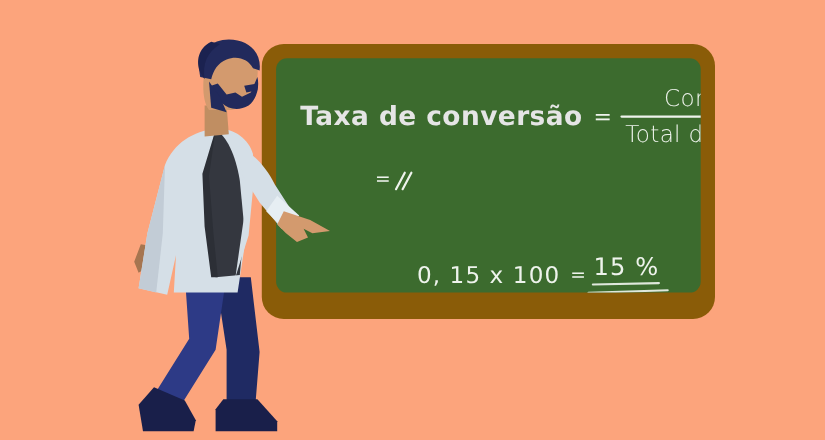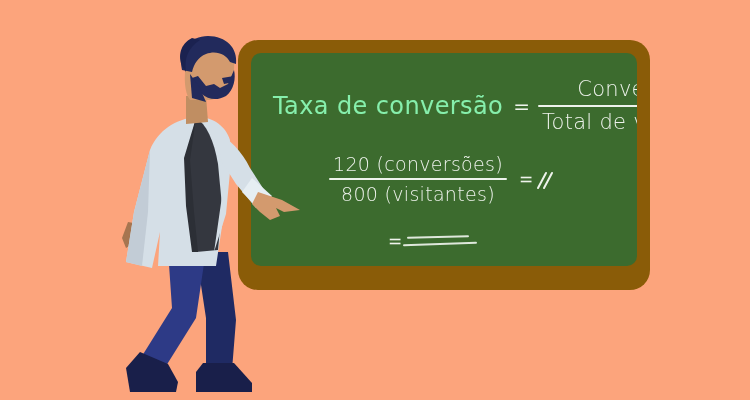--- a/index.html
+++ b/index.html
@@ -46,22 +46,22 @@
   #eq-line1 {
     position: absolute;
     left: 22px;
     top: 18px;
     display: flex;
     align-items: center;
     height: 70px;
   }
   #eq-label {
     font-size: 24px;
-    color: #86efac;
-    font-weight: 400;
+    color: #e5e5e5;
+    font-weight: 700;
     letter-spacing: 0.4px;
     white-space: nowrap;
   }
   #eq-equals1 {
     font-size: 20px;
     color: #eef3ec;
     margin: 0 8px 0 10px;
   }
   .frac {
     display: inline-flex;
@@ -189,35 +189,32 @@
         <span id="eq-label">Taxa de conversão</span>
         <span id="eq-equals1">=</span>
         <span class="frac">
           <span class="frac-num">Conversões</span>
           <span class="frac-bar"></span>
           <span class="frac-den">Total de visitantes</span>
         </span>
       </div>
 
       <div id="eq-line2">
-        <span class="frac">
-          <span class="frac-num">120 (conversões)</span>
-          <span class="frac-bar"></span>
-          <span class="frac-den">800 (visitantes)</span>
-        </span>
         <span id="eq-equals2">=</span>
         <span class="dbl-slash">
           <span></span>
             <span></span>
         </span>
       </div>
 
       <div id="eq-line3">
+        <span id="eq-expr3">0, 15 x 100</span>
         <span id="eq-equals3">=</span>
         <span id="eq-answer-wrap">
+          <span id="eq-answer">15 %</span>
           <span class="ul1"></span>
           <span class="ul2"></span>
         </span>
       </div>
 
     </div>
   </div>
 
   <svg id="character" viewBox="0 0 750 400">
 

